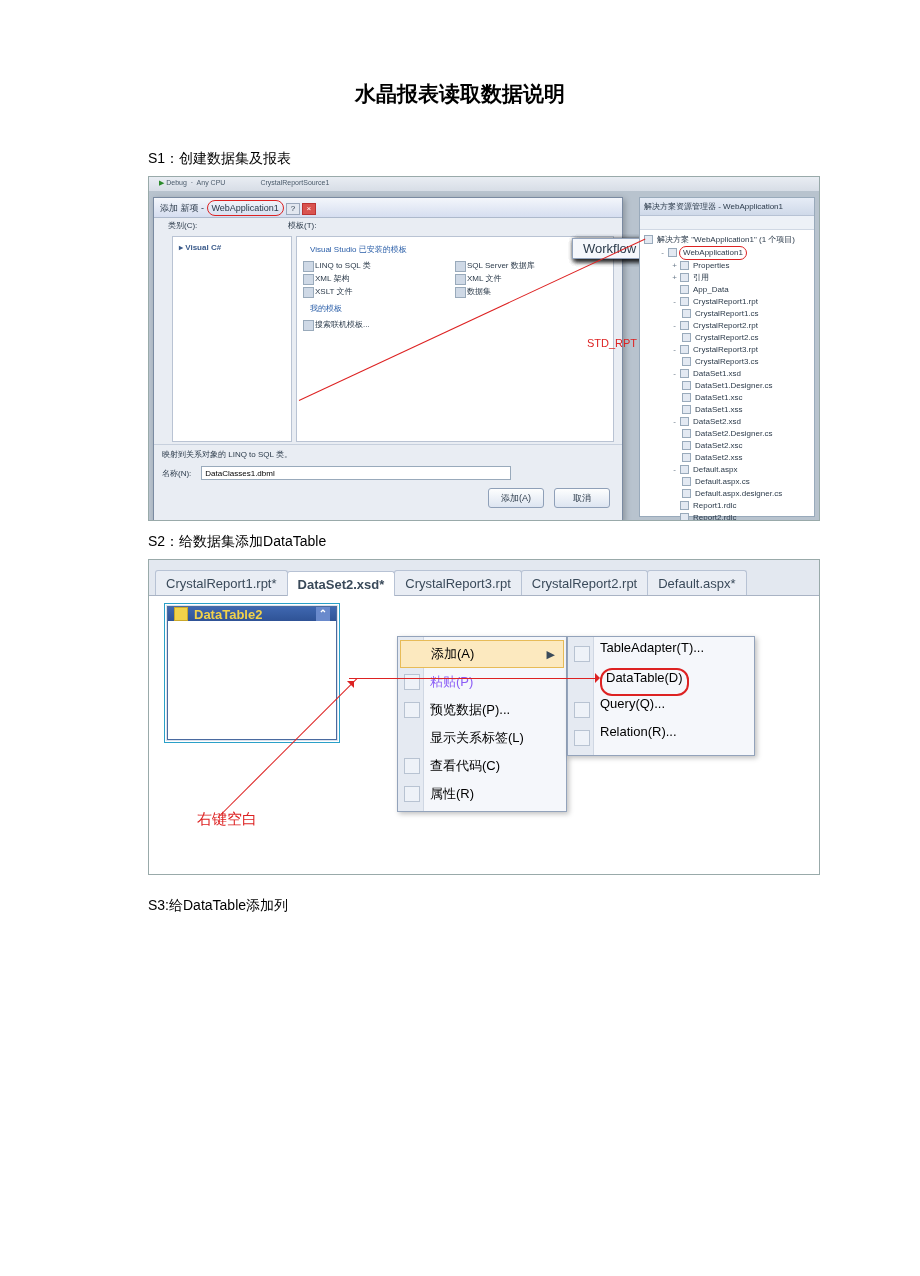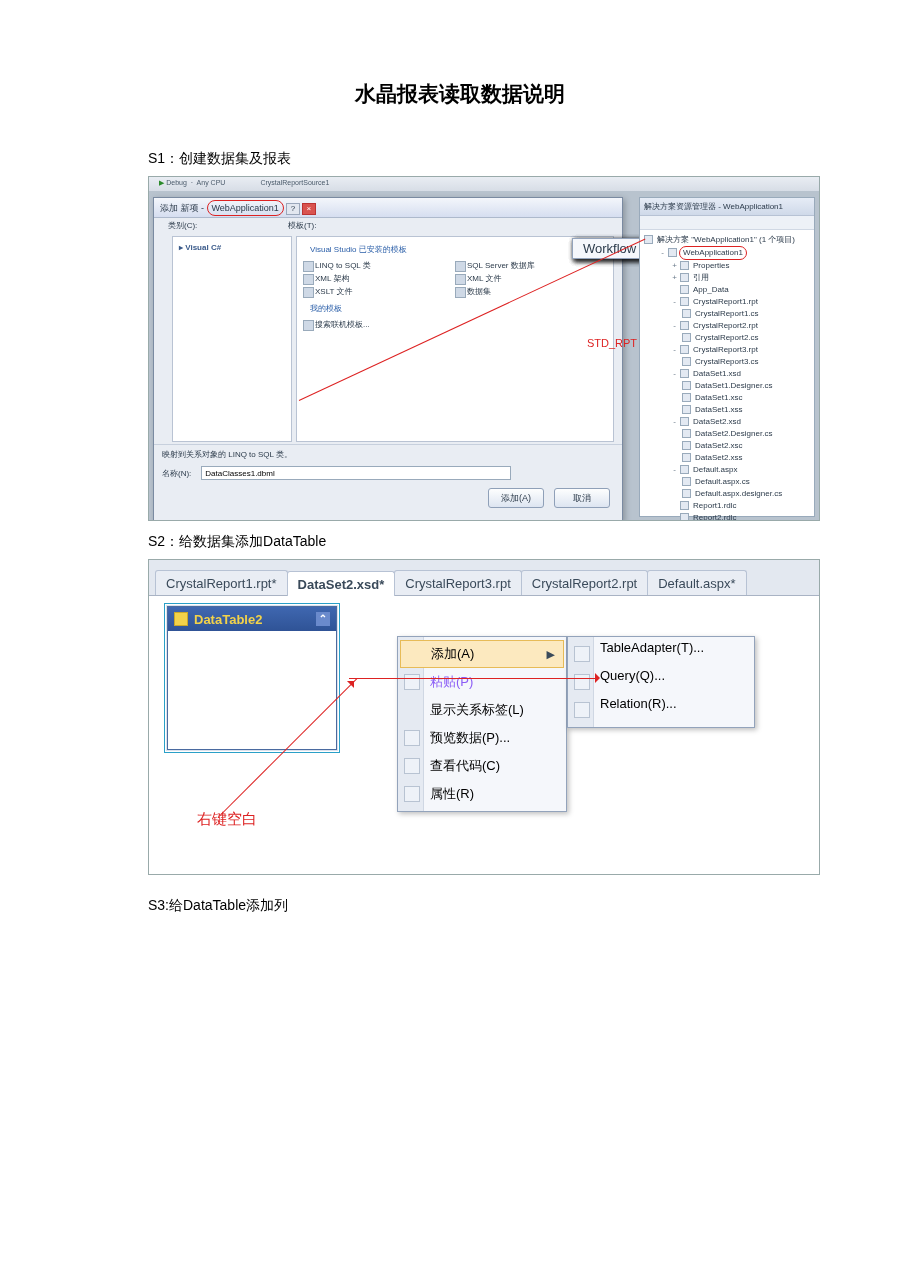--- a/index.html
+++ b/index.html
@@ -53,21 +53,21 @@
   .redline1{position:absolute;left:150px;top:223px;width:382px;height:0;border-top:1.5px solid #d22;transform-origin:left center;transform:rotate(-25deg);}
   .redtext1{position:absolute;right:182px;top:160px;color:#d22;font-size:11px;}
 
   
   .shot2{position:relative;width:672px;height:316px;background:linear-gradient(#eef2f8,#e3e8f0);border:1px solid #9aa;overflow:hidden;}
   .tabs{display:flex;align-items:flex-end;height:36px;background:#e3e8f0;border-bottom:1px solid #a9b3c4;padding:0 6px;gap:0;}
   .tab{padding:5px 10px 4px;font-size:13px;color:#3a4a5a;border:1px solid #b7c2d4;border-bottom:none;background:#e9edf4;border-radius:3px 3px 0 0;margin-right:-1px;white-space:nowrap;}
   .tab.active{background:#fff;font-weight:600;position:relative;top:1px;}
   .designer{position:relative;height:280px;background:#fff;}
   .dtcard{position:absolute;left:18px;top:10px;width:170px;border:1px solid #4a6aa0;box-shadow:0 0 0 1px rgba(74,106,160,.2);}
-  .dtcard .hdr{height:24px;background:linear-gradient(#3f67b0,#2f5396);color:#f2d24a;font-weight:600;font-size:13px;display:flex;align-items:center;gap:6px;padding:0 6px;justify-content:space-between;}
+  .dtcard .hdr{height:14px;background:linear-gradient(#3f67b0,#2f5396);color:#f2d24a;font-weight:600;font-size:13px;display:flex;align-items:center;gap:6px;padding:0 6px;justify-content:space-between;}
   .dtcard .hdr .ic{width:14px;height:14px;background:#f2d24a;border:1px solid #caa82a;}
   .dtcard .hdr .chev{background:#6a8acc;color:#fff;width:14px;height:14px;text-align:center;line-height:13px;font-size:10px;}
   .dtcard .body{height:118px;background:#fff;}
   .dtcard .outline{position:absolute;left:-4px;top:-4px;right:-4px;bottom:-4px;border:1.5px solid #2aa0c8;pointer-events:none;}
 
   .ctx{position:absolute;left:248px;top:40px;width:170px;background:#f5f7fb;border:1px solid #93a3bb;box-shadow:2px 2px 5px rgba(0,0,0,.25);font-size:13px;padding:3px 0;}
   .ctx .mi{height:28px;display:flex;align-items:center;padding:0 8px 0 32px;position:relative;}
   .ctx .mi.hl{background:#fce9bf;border:1px solid #e7bb57;margin:0 2px;padding-left:30px;}
   .ctx .mi.dis{color:#8b5cf6;}
   .ctx .mi .ic{position:absolute;left:6px;top:6px;width:16px;height:16px;border:1px solid #b8c3d2;background:#eef2f8;}
@@ -216,41 +216,44 @@
         <div class="iconstrip"></div>
         <div class="mi hl">
             <span>添加(A)</span>
             <span class="arrow">▶</span>
           </div>
         <div class="mi dis">
             <span class="ic"></span>
             <span>粘贴(P)</span>
           </div>
         <div class="mi">
+            <span class="ic"></span>
+            <span>预览数据(P)...</span>
+          </div>
+        <div class="mi">
             <span>显示关系标签(L)</span>
-          </div>
-        <div class="mi">
-            <span class="ic"></span>
-            <span>预览数据(P)...</span>
           </div>
         <div class="mi">
             <span class="ic"></span>
             <span>查看代码(C)</span>
           </div>
         <div class="mi">
             <span class="ic"></span>
             <span>属性(R)</span>
           </div>
       </div>
 
       <div class="sub">
         <div class="iconstrip"></div>
         <div class="mi">
             <span class="ic"></span>
             <span>TableAdapter(T)...</span>
+          </div>
+        <div class="mi">
+            <span class="ring">DataTable(D)</span>
           </div>
         <div class="mi">
             <span class="ic"></span>
             <span>Query(Q)...</span>
           </div>
         <div class="mi">
             <span class="ic"></span>
             <span>Relation(R)...</span>
           </div>
       </div>

